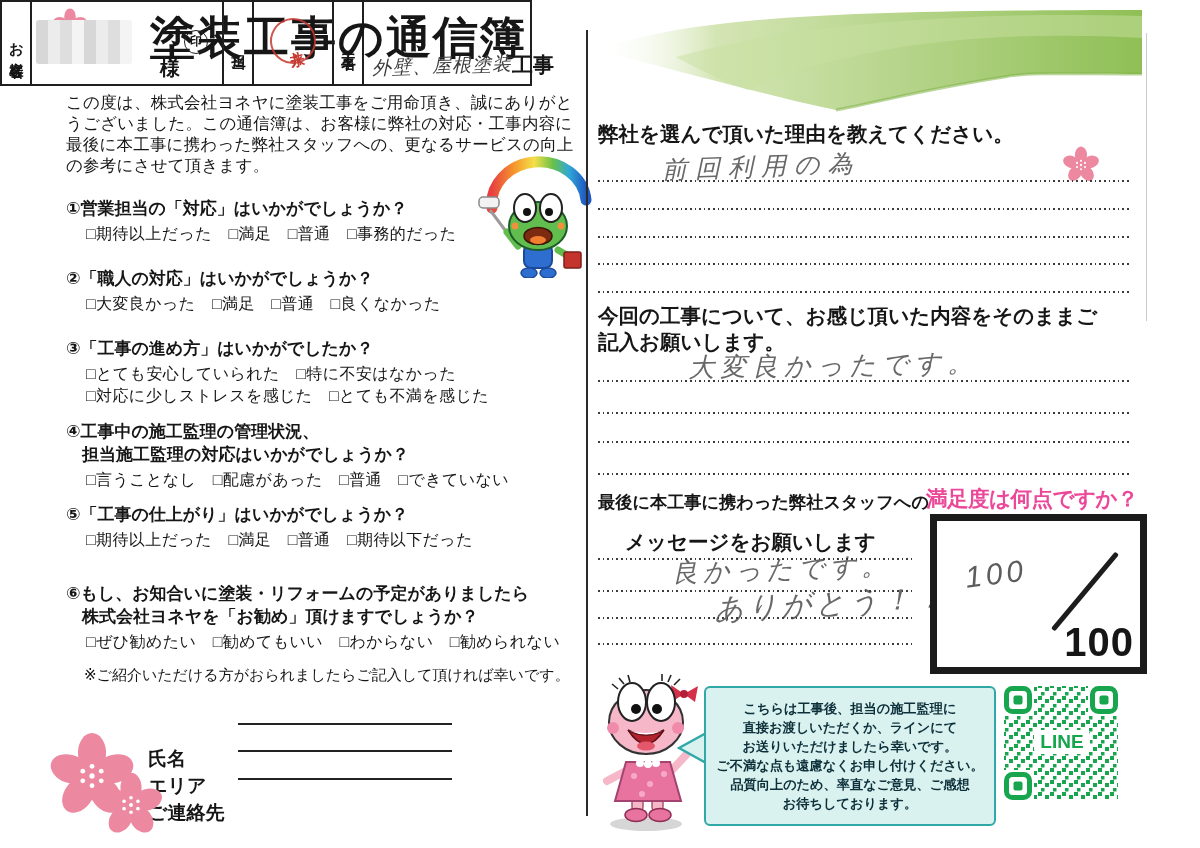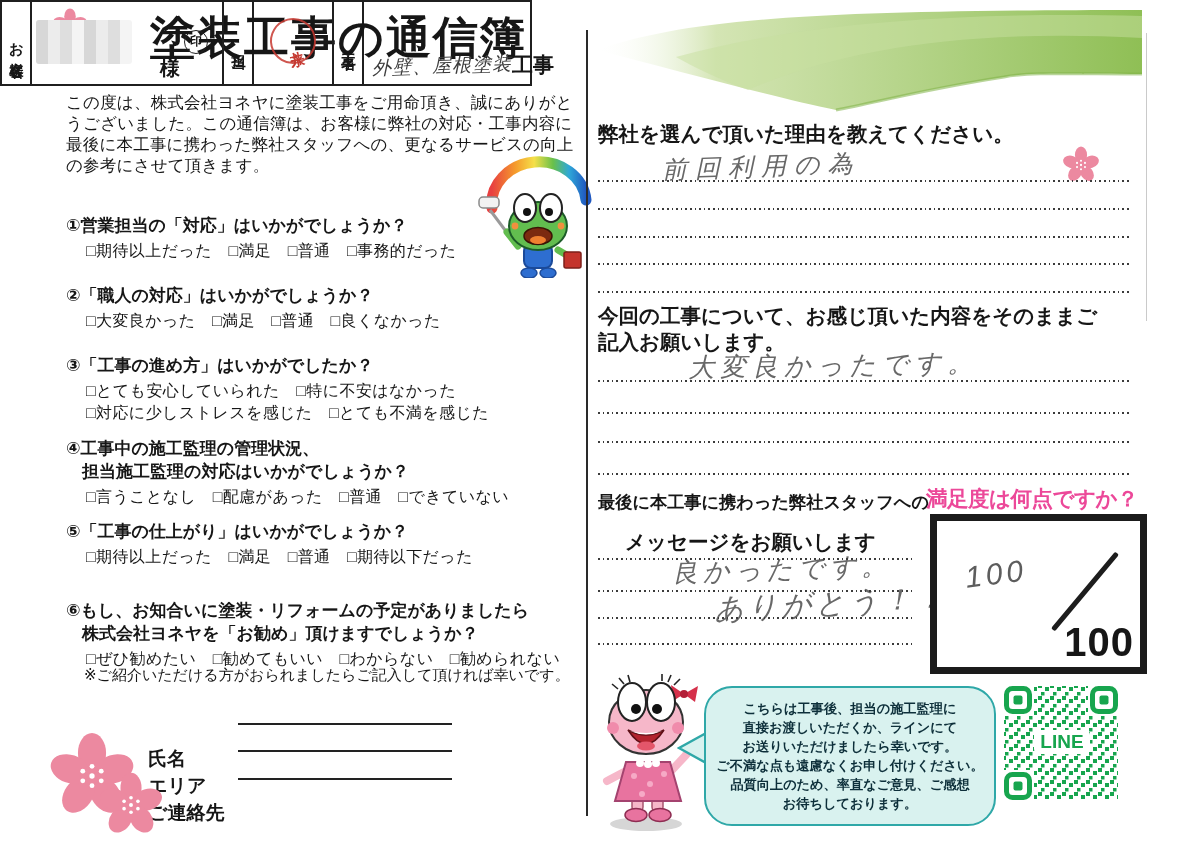--- a/index.html
+++ b/index.html
@@ -2,21 +2,21 @@
 <html><head>
 <meta charset="utf-8">
 <style>
   html,body{margin:0;padding:0;background:#e9e9e9;}
   .stage{position:relative;width:1200px;height:848px;background:#ffffff;overflow:hidden;
          font-family:"Liberation Sans","DejaVu Sans",sans-serif;color:#161616;}
   .abs{position:absolute;}
   
   .title{left:150px;top:8px;font-size:45px;font-weight:700;letter-spacing:2px;white-space:nowrap;}
   .intro{left:66px;top:92px;font-size:16.5px;line-height:21px;letter-spacing:.2px;font-weight:500;}
-  .q{left:66px;width:520px;margin-top:17px;}
+  .q{left:66px;width:520px;}
   .qh{font-size:17px;font-weight:700;white-space:nowrap;}
   .qh2{font-size:17px;font-weight:700;margin-left:16px;white-space:nowrap;}
   .qo{font-size:16px;font-weight:500;margin-left:20px;margin-top:4px;letter-spacing:.4px;white-space:nowrap;}
   .note{left:84px;top:666px;font-size:15px;font-weight:500;white-space:nowrap;}
   .flabel{font-size:19px;font-weight:600;white-space:nowrap;margin-top:44px;}
   .fline{position:absolute;width:214px;border-top:2px solid #222;}
   
   .vdiv{left:586px;top:30px;width:2px;height:786px;background:#2a2a2a;}
   .edgeline{left:1146px;top:33px;width:1px;height:288px;background:#b3b3b3;opacity:.7;}
   
@@ -41,21 +41,21 @@
   .rh{font-size:20.5px;font-weight:700;white-space:nowrap;}
   .rh-sm{font-size:17.2px;font-weight:700;white-space:nowrap;}
   .score-label{left:926px;top:484px;font-size:21.5px;font-weight:800;letter-spacing:-.5px;color:#ec4899;white-space:nowrap;}
   .dl{position:absolute;height:2px;background-image:repeating-linear-gradient(90deg,#3b3b3b 0 1.6px,transparent 1.6px 4.6px);}
   .hw{font-style:italic;color:#686868;white-space:nowrap;}
   .scorebox{left:930px;top:514px;width:203px;height:146px;border:7px solid #1b1b1b;background:#fff;z-index:2;}
   .hwscore{position:absolute;left:28px;top:36px;font-size:30px;letter-spacing:4px;color:#5d5d5d;
            font-style:italic;transform:rotate(-7deg);}
   .slash{position:absolute;left:98px;top:68px;width:100px;height:5px;background:#1d1d1d;transform:rotate(-50deg);border-radius:2px;}
   .den{position:absolute;right:6px;bottom:2px;font-size:40px;font-weight:800;letter-spacing:1px;}
-  .bub{left:704px;top:686px;width:288px;height:136px;background:#d9f2ef;border:2.5px solid #2fa8a8;border-radius:28px;
+  .bub{left:704px;top:686px;width:288px;height:136px;background:#d9f2ef;border:2.5px solid #2fa8a8;border-radius:6px;
        display:flex;flex-direction:column;justify-content:center;z-index:2;}
   .bl{font-size:13.2px;font-weight:700;text-align:center;line-height:19px;color:#0d2f3a;white-space:nowrap;}
   svg{display:block;}
 </style>
 </head>
 <body>
 
 <div class="stage">
 
   <svg width="0" height="0" style="position:absolute" aria-hidden="true">

